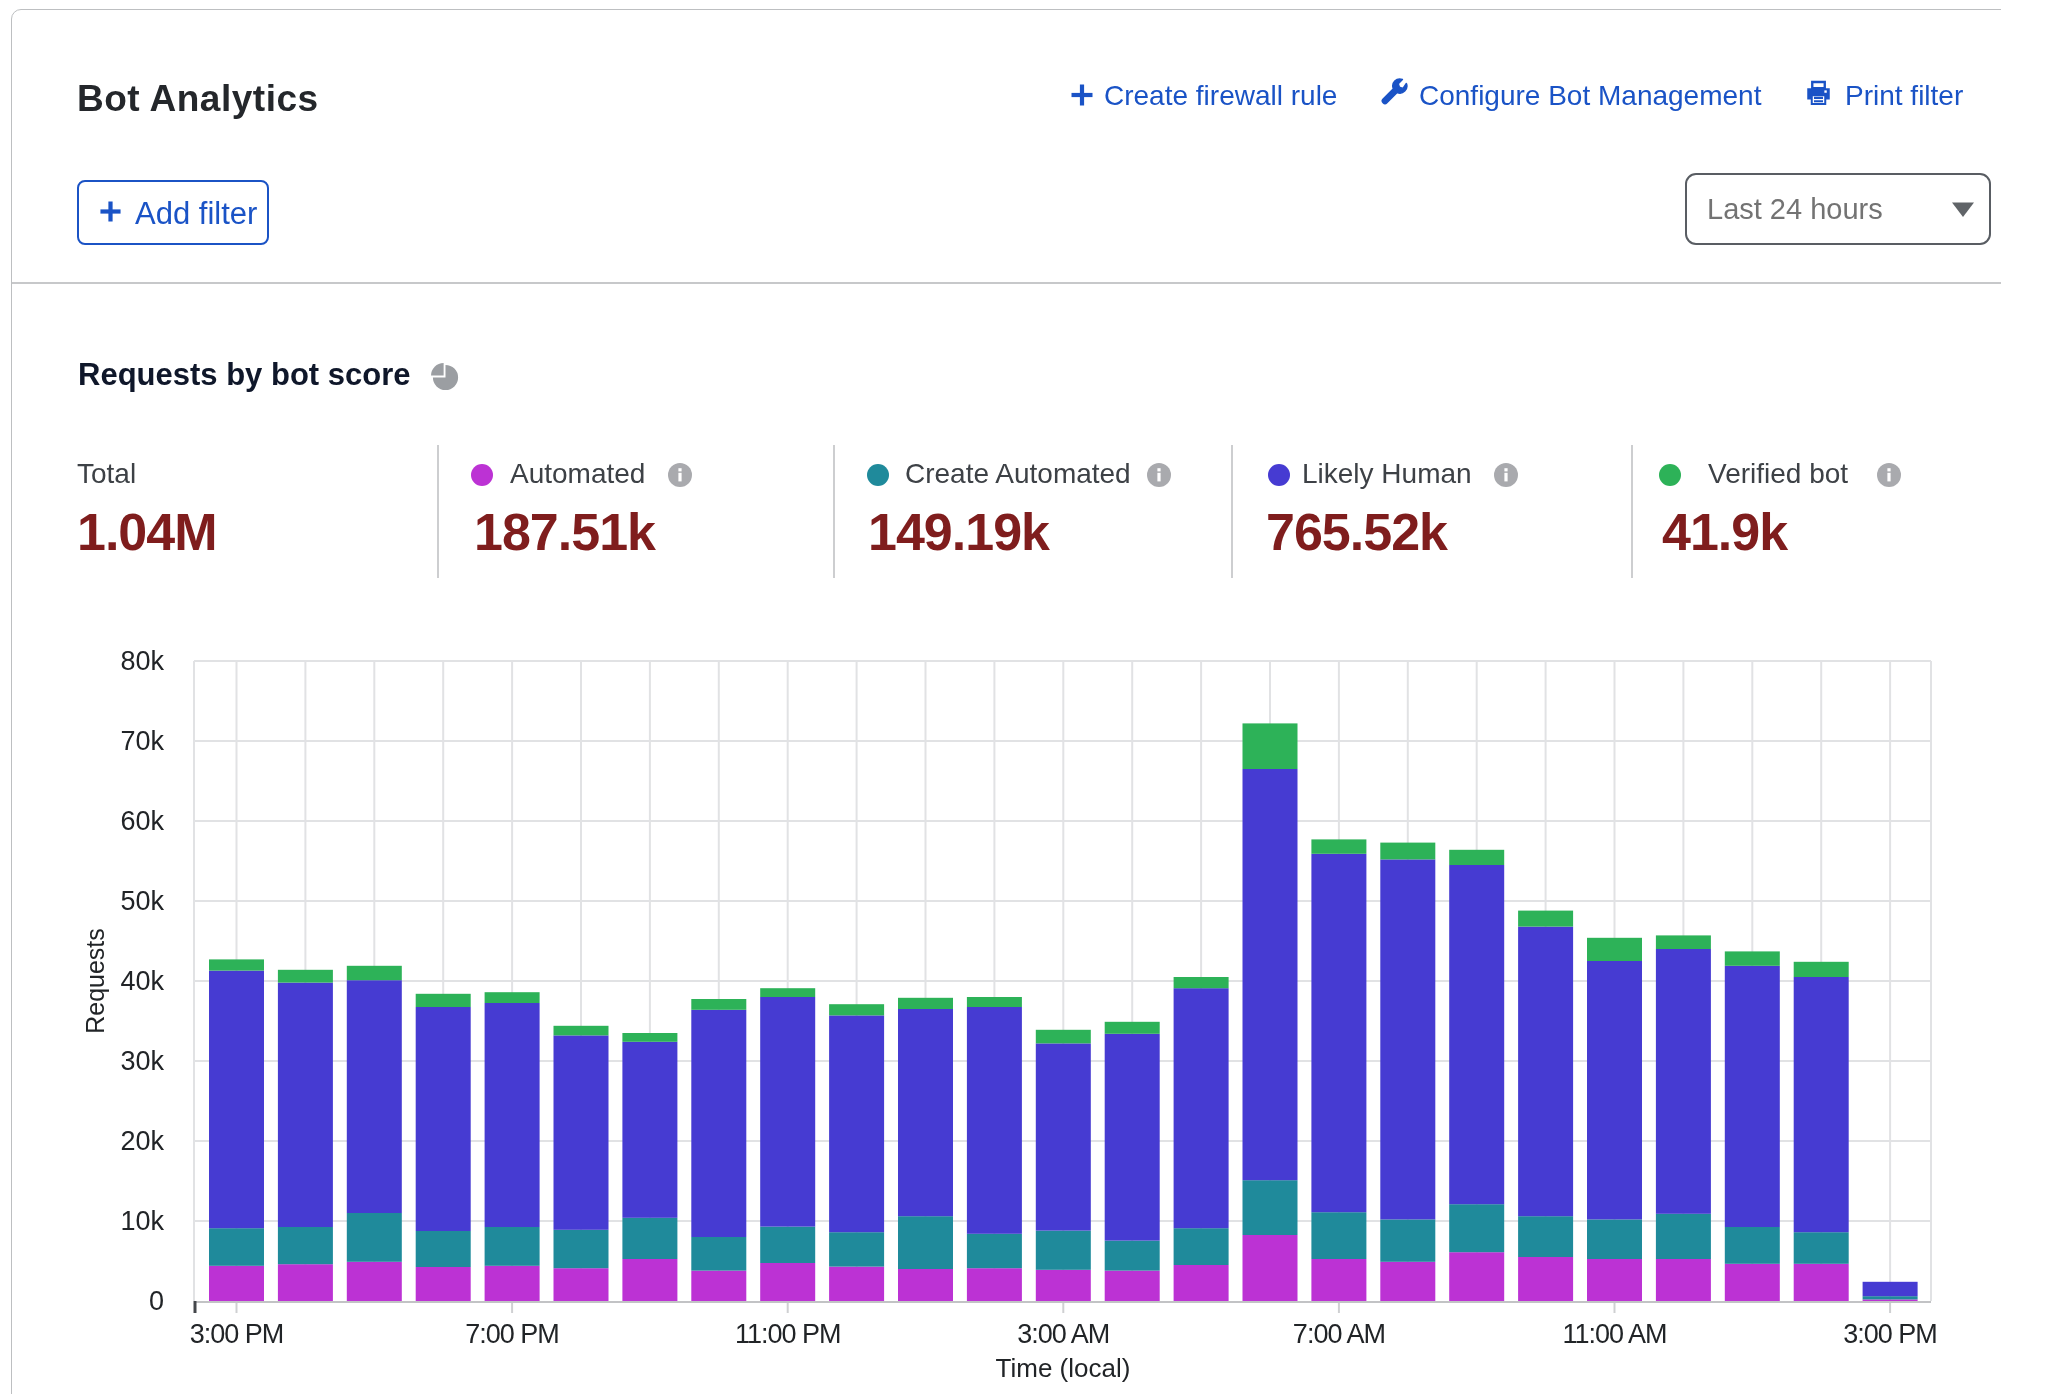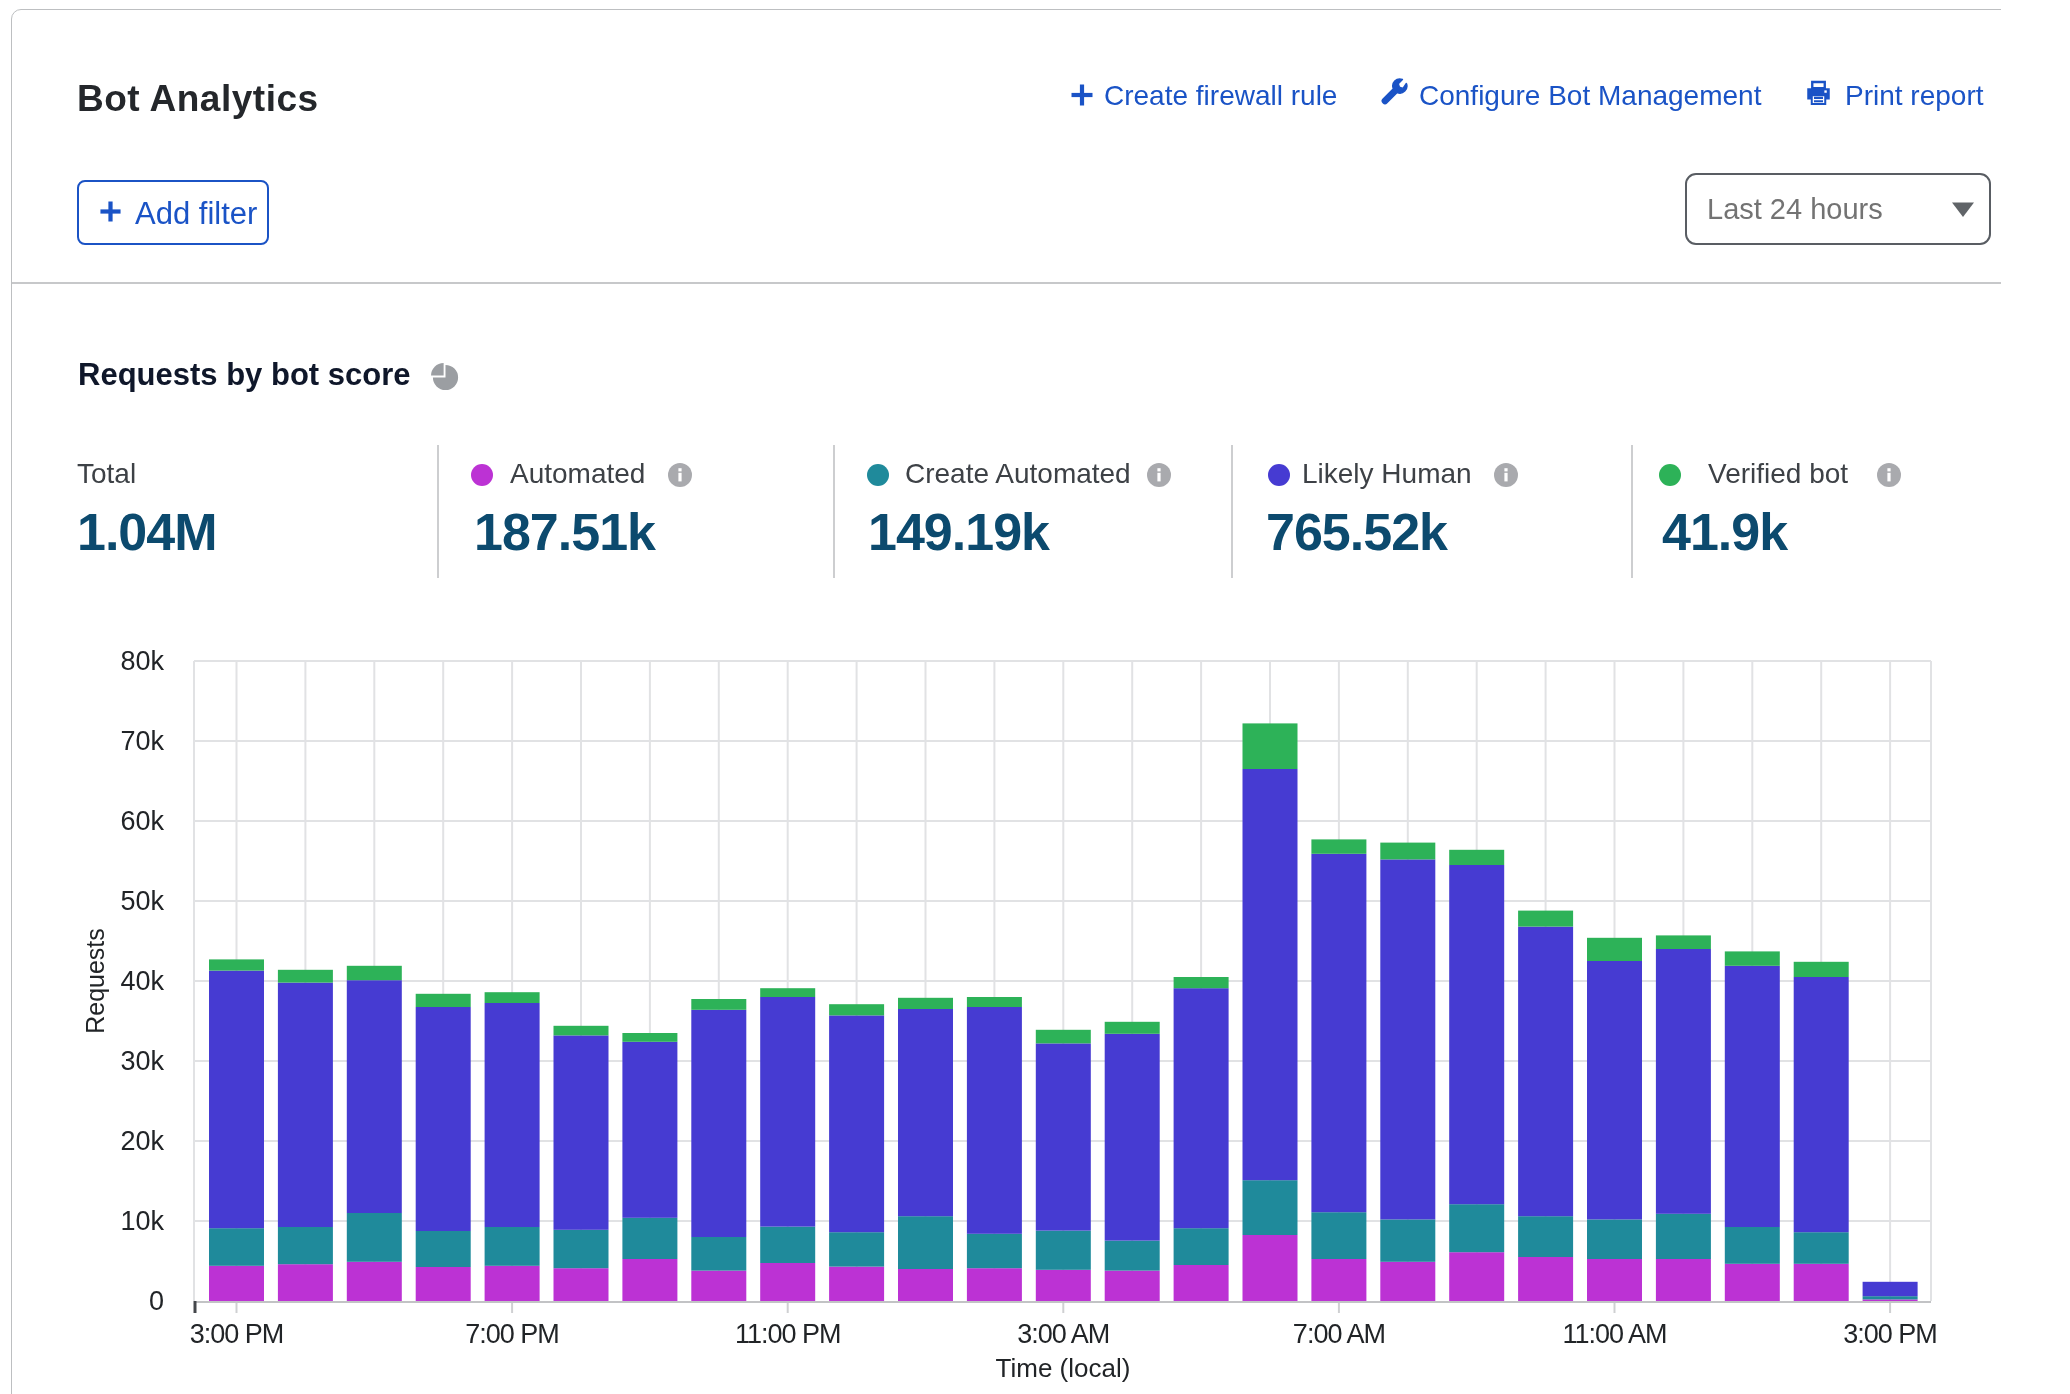--- a/index.html
+++ b/index.html
@@ -14,21 +14,21 @@
      color:#24272b; letter-spacing:0.5px; }
   .link { position:absolute; top:82px; font-size:28px; color:#1a53c6;text-align:center; }
   .addf { position:absolute; left:77px; top:180px; width:192px; height:65px;
      border:2.5px solid #1b53c5; border-radius:8px; background:#fff; }
   .addf-t { position:absolute; left:135px; top:197.5px; font-size:31px; color:#1a53c6; }
   .dd { position:absolute; left:1685px; top:173px; width:306px; height:72px;
      border:2px solid #595d63; border-radius:11px; background:#fff; }
   .dd-t { position:absolute; left:1707px; top:195px; font-size:29px; color:#737373; }
   .h2 { position:absolute; left:78px; top:359px; font-size:31px; font-weight:700; color:#0f172a; }
   .slabel { position:absolute; top:459.5px; font-size:28px; color:#3d4146; }
-  .svalue { position:absolute; top:506px; font-size:52px; font-weight:700; color:#0c4a6e; letter-spacing:-1px; }
+  .svalue { position:absolute; top:506px; font-size:52px; font-weight:700; color:#7f1d1d; letter-spacing:-1px; }
   .dot { position:absolute; top:464px; width:22px; height:22px; border-radius:50%; }
   .sdiv { position:absolute; top:445px; width:2px; height:133px; background:#cdced0; }
 </style>
 </head>
 <body>
 <div id="page">
   <div class="card"></div>
   <div class="hdiv"></div>
   <div class="title">Bot Analytics</div>
   <svg width="24" height="24" viewBox="0 0 24 24" style="position:absolute;left:1070px;top:83px">
@@ -40,21 +40,21 @@
 <path d="M21.9 6.8a5.6 5.6 0 0 1-7.4 7.2L6.3 22.2a2.1 2.1 0 0 1-3-3l8.2-8.2a5.6 5.6 0 0 1 7.2-7.4l-3.3 3.3 0.9 2.8 2.9 1z" fill="#1a53c6" stroke="#1a53c6" stroke-width="1.2" stroke-linejoin="round"></path>
 </svg>
   <div class="link" style="left:1419px">Configure Bot Management</div>
   <svg width="31" height="30" viewBox="0 0 24 24" style="position:absolute;left:1803px;top:78px">
 <path d="M7 3.2h10v5H7z" fill="none" stroke="#1a53c6" stroke-width="1.9"></path>
 <path d="M3 8.2h18v9h-3.6v-3.4H6.6v3.4H3z" fill="#1a53c6"></path>
 <rect x="16.7" y="9.9" width="1.9" height="1.9" fill="#fff"></rect>
 <path d="M6.6 13.8h10.8v7H6.6z" fill="#fff" stroke="#1a53c6" stroke-width="1.6"></path>
 <path d="M8.4 15.9h7.2M8.4 18.6h7.2" stroke="#1a53c6" stroke-width="1.7"></path>
 </svg>
-  <div class="link" style="left:1845px">Print report</div>
+  <div class="link" style="left:1845px">Print filter</div>
   <div class="addf"></div>
   <svg width="23" height="23" viewBox="0 0 24 24" style="position:absolute;left:99px;top:200px">
       <path d="M9.8 1.5h4.4v21h-4.4z" fill="#1a53c6"></path>
       <path d="M1.5 9.8h21v4.4h-21z" fill="#1a53c6"></path>
     </svg>
   <div class="addf-t">Add filter</div>
   <div class="dd"></div>
   <div class="dd-t">Last 24 hours</div>
   <svg width="24" height="17" viewBox="0 0 24 17" style="position:absolute;left:1951px;top:201px">
       <path d="M1 1.5h22L12 16z" fill="#606468"></path>

